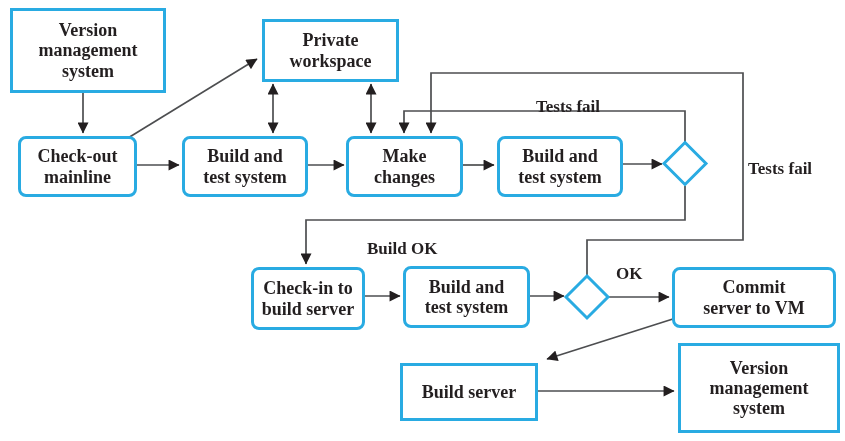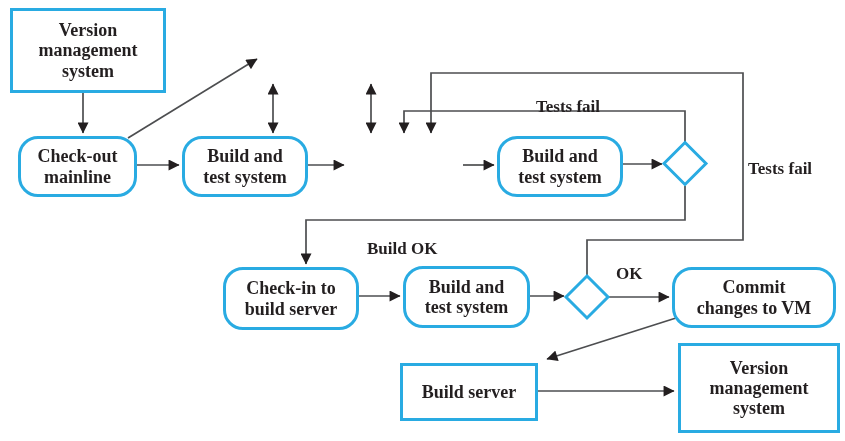--- a/index.html
+++ b/index.html
@@ -15,29 +15,29 @@
   .decision { stroke:var(--accent,#29ABE2); stroke-width:3; fill:#fff; }
   .ah { fill:var(--arrowhead,#231F20); }
 
   .node {
     position:absolute; box-sizing:border-box;
     display:flex; align-items:center; justify-content:center;
     text-align:center; white-space:pre-line;
     background:#fff; border:3px solid var(--accent,#29ABE2);
     font-size:18px; font-weight:bold; line-height:1.13;
   }
-  .rounded { border-radius:20px; }
+  .rounded { border-radius:8px; }
 
   #n-vms-top        { left:10px;  top:8px;   width:156px; height:85px; }
   #n-private-ws     { left:262px; top:19px;  width:137px; height:63px; }
   #n-checkout       { left:18px;  top:136px; width:119px; height:61px; }
   #n-bts1           { left:182px; top:136px; width:126px; height:61px; }
   #n-make-changes   { left:346px; top:136px; width:117px; height:61px; }
   #n-bts2           { left:497px; top:136px; width:126px; height:61px; }
-  #n-checkin        { left:223px; top:267px; width:136px; height:63px; }
+  #n-checkin        { left:251px; top:267px; width:114px; height:63px; }
   #n-bts3           { left:403px; top:266px; width:127px; height:62px; }
   #n-commit         { left:672px; top:267px; width:164px; height:61px; }
   #n-build-server   { left:400px; top:363px; width:138px; height:58px; }
   #n-vms-bottom     { left:678px; top:343px; width:162px; height:90px; }
 
   .lbl { position:absolute; font-size:17px; font-weight:bold; color:var(--text,#231F20);margin-top:15px; }
   #lbl-tf-top   { left:520px; top:82px;  width:96px; text-align:center; }
   #lbl-tf-right { left:748px; top:144px; }
   #lbl-tok      { left:367px; top:224px; }
   #lbl-ok       { left:616px; top:249px; }
@@ -71,32 +71,36 @@
     <line class="edge" x1="676" y1="318" x2="547" y2="359" marker-end="url(#arrow)"></line>
     <line class="edge" x1="538" y1="391" x2="674" y2="391" marker-end="url(#arrow)"></line>
 
     <polygon class="decision" points="685,142.5 706,163.5 685,184.5 664,163.5"></polygon>
     <polygon class="decision" points="587,276 608,297 587,318 566,297"></polygon>
   </svg>
 
   <div class="node" id="n-vms-top">Version
 management
 system</div>
+  <div class="node" id="n-private-ws">Private
+workspace</div>
   <div class="node rounded" id="n-checkout">Check-out
 mainline</div>
   <div class="node rounded" id="n-bts1">Build and
 test system</div>
+  <div class="node rounded" id="n-make-changes">Make
+changes</div>
   <div class="node rounded" id="n-bts2">Build and
 test system</div>
   <div class="node rounded" id="n-checkin">Check-in to
 build server</div>
   <div class="node rounded" id="n-bts3">Build and
 test system</div>
   <div class="node rounded" id="n-commit">Commit
-changes to VM</div>
+server to VM</div>
   <div class="node" id="n-build-server">Build server</div>
   <div class="node" id="n-vms-bottom">Version
 management
 system</div>
 
   <div class="lbl" id="lbl-tf-top">Tests fail</div>
   <div class="lbl" id="lbl-tf-right">Tests fail</div>
   <div class="lbl" id="lbl-tok">Build OK</div>
   <div class="lbl" id="lbl-ok">OK</div>
 

